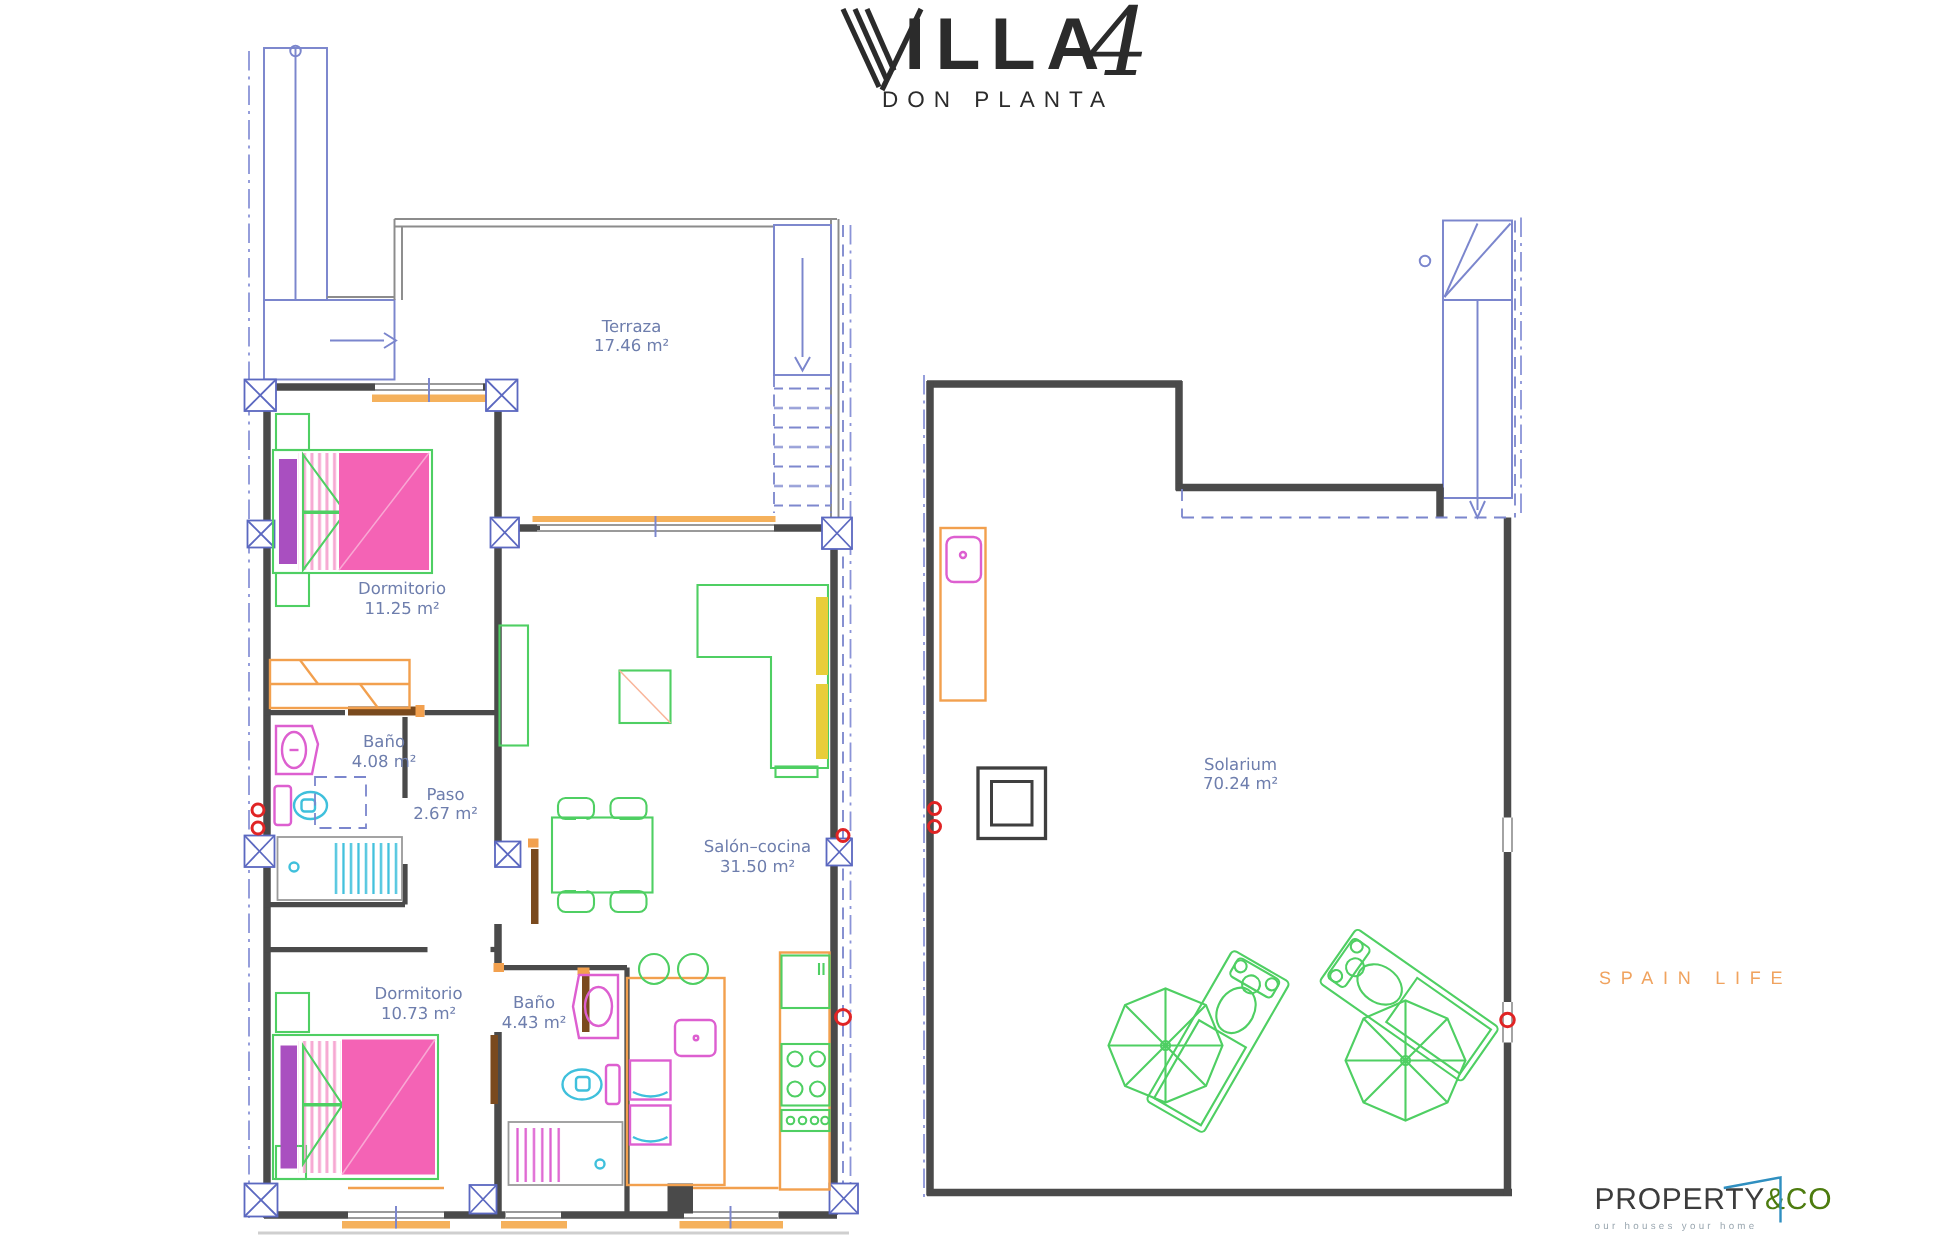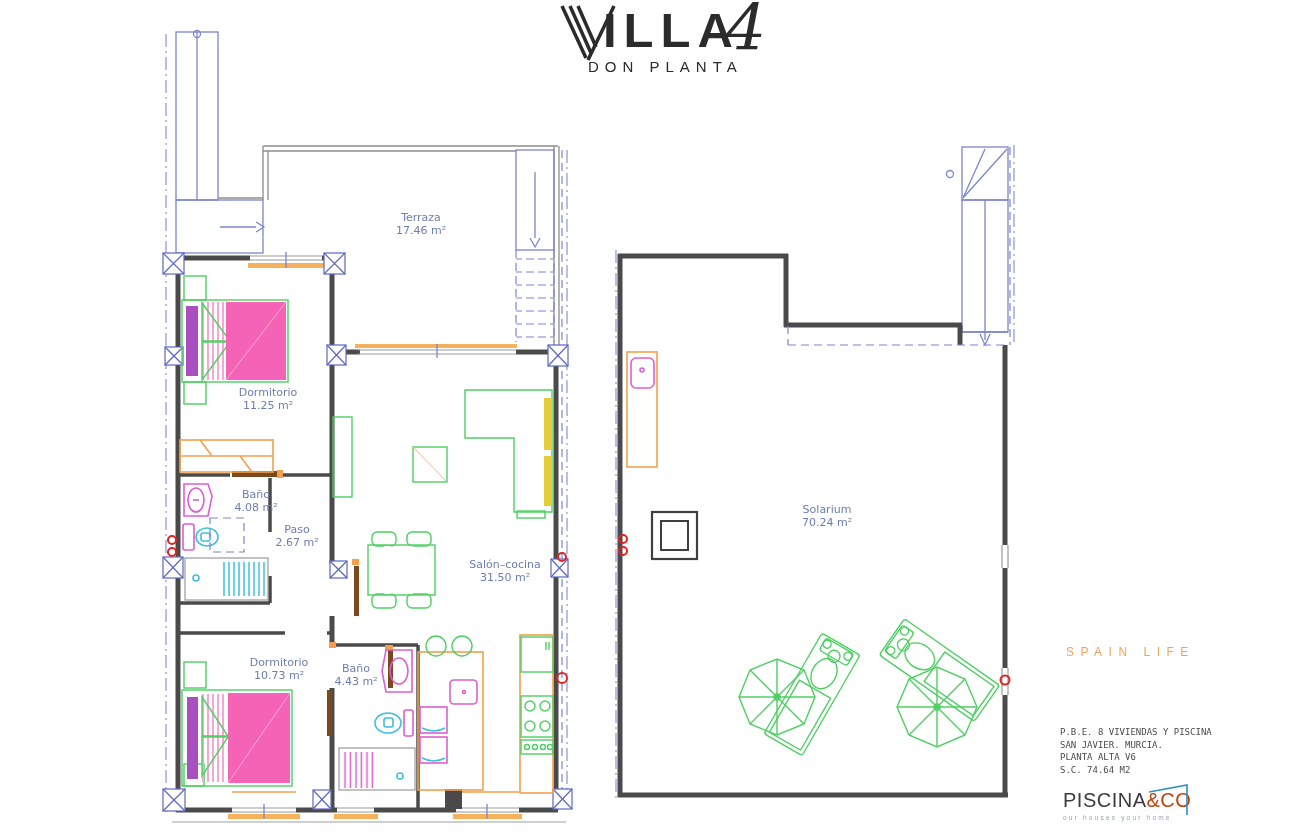--- a/index.html
+++ b/index.html
@@ -36,21 +36,21 @@
   #spout{position:absolute;left:1066px;top:642px;color:#f2954d;}
   #spout-row{display:flex;align-items:center;font-size:35px;font-weight:800;
              letter-spacing:3px;line-height:34px;}
   #spout-tagline{margin-top:3px;font-size:12px;letter-spacing:6.5px;font-weight:400;
                  color:#f0a35f;}
   #project-info{position:absolute;left:1060px;top:726px;font-family:"DejaVu Sans Mono",monospace;
                 font-size:9px;line-height:12.5px;color:#4a4a4a;white-space:pre;}
   #property{position:absolute;left:1063px;top:789px;}
   #property-row{position:relative;font-size:20px;font-weight:500;letter-spacing:.5px;
                 color:#3c3c3c;font-family:"Liberation Sans",sans-serif;}
-  #property-suffix{color:#c2410c;}
+  #property-suffix{color:#4d7c0f;}
   #property-roof{position:absolute;left:86px;top:-6px;}
   #property-tagline{margin-top:2px;font-size:6.5px;letter-spacing:2.2px;color:#9aa7b0;}
 </style>
 </head>
 <body>
 
 <div id="stage">
 
 <svg width="1290" height="840" viewBox="0 0 1290 840">
   <defs>
@@ -501,25 +501,24 @@
   </svg>
   <span id="villa-rest">ILLA</span>
   <span id="villa-num">4</span>
   <div id="title-sub">DON PLANTA</div>
 </div>
 
 <div id="spout">
   <div id="spout-tagline">SPAIN LIFE</div>
 </div>
 
-<div id="project-info"><div>P.B.E. 8 VIVIENDAS Y PISCINA</div><div>SAN JAVIER. MURCIA.</div><div>PLANTA ALTA V6</div><div>S.C. 74.64 M2</div></div>
 
 <div id="property">
   <div id="property-row">
-    <span>PISCINA</span><span id="property-suffix">&amp;CO</span>
+    <span>PROPERTY</span><span id="property-suffix">&amp;CO</span>
     <svg id="property-roof" width="46" height="34">
       <polyline points="0,9 38,2 38,32" fill="none" stroke="#2f8fc0" stroke-width="1.6"></polyline>
     </svg>
   </div>
   <div id="property-tagline">our houses your home</div>
 </div>
 
 </div>
 
 </body></html>

